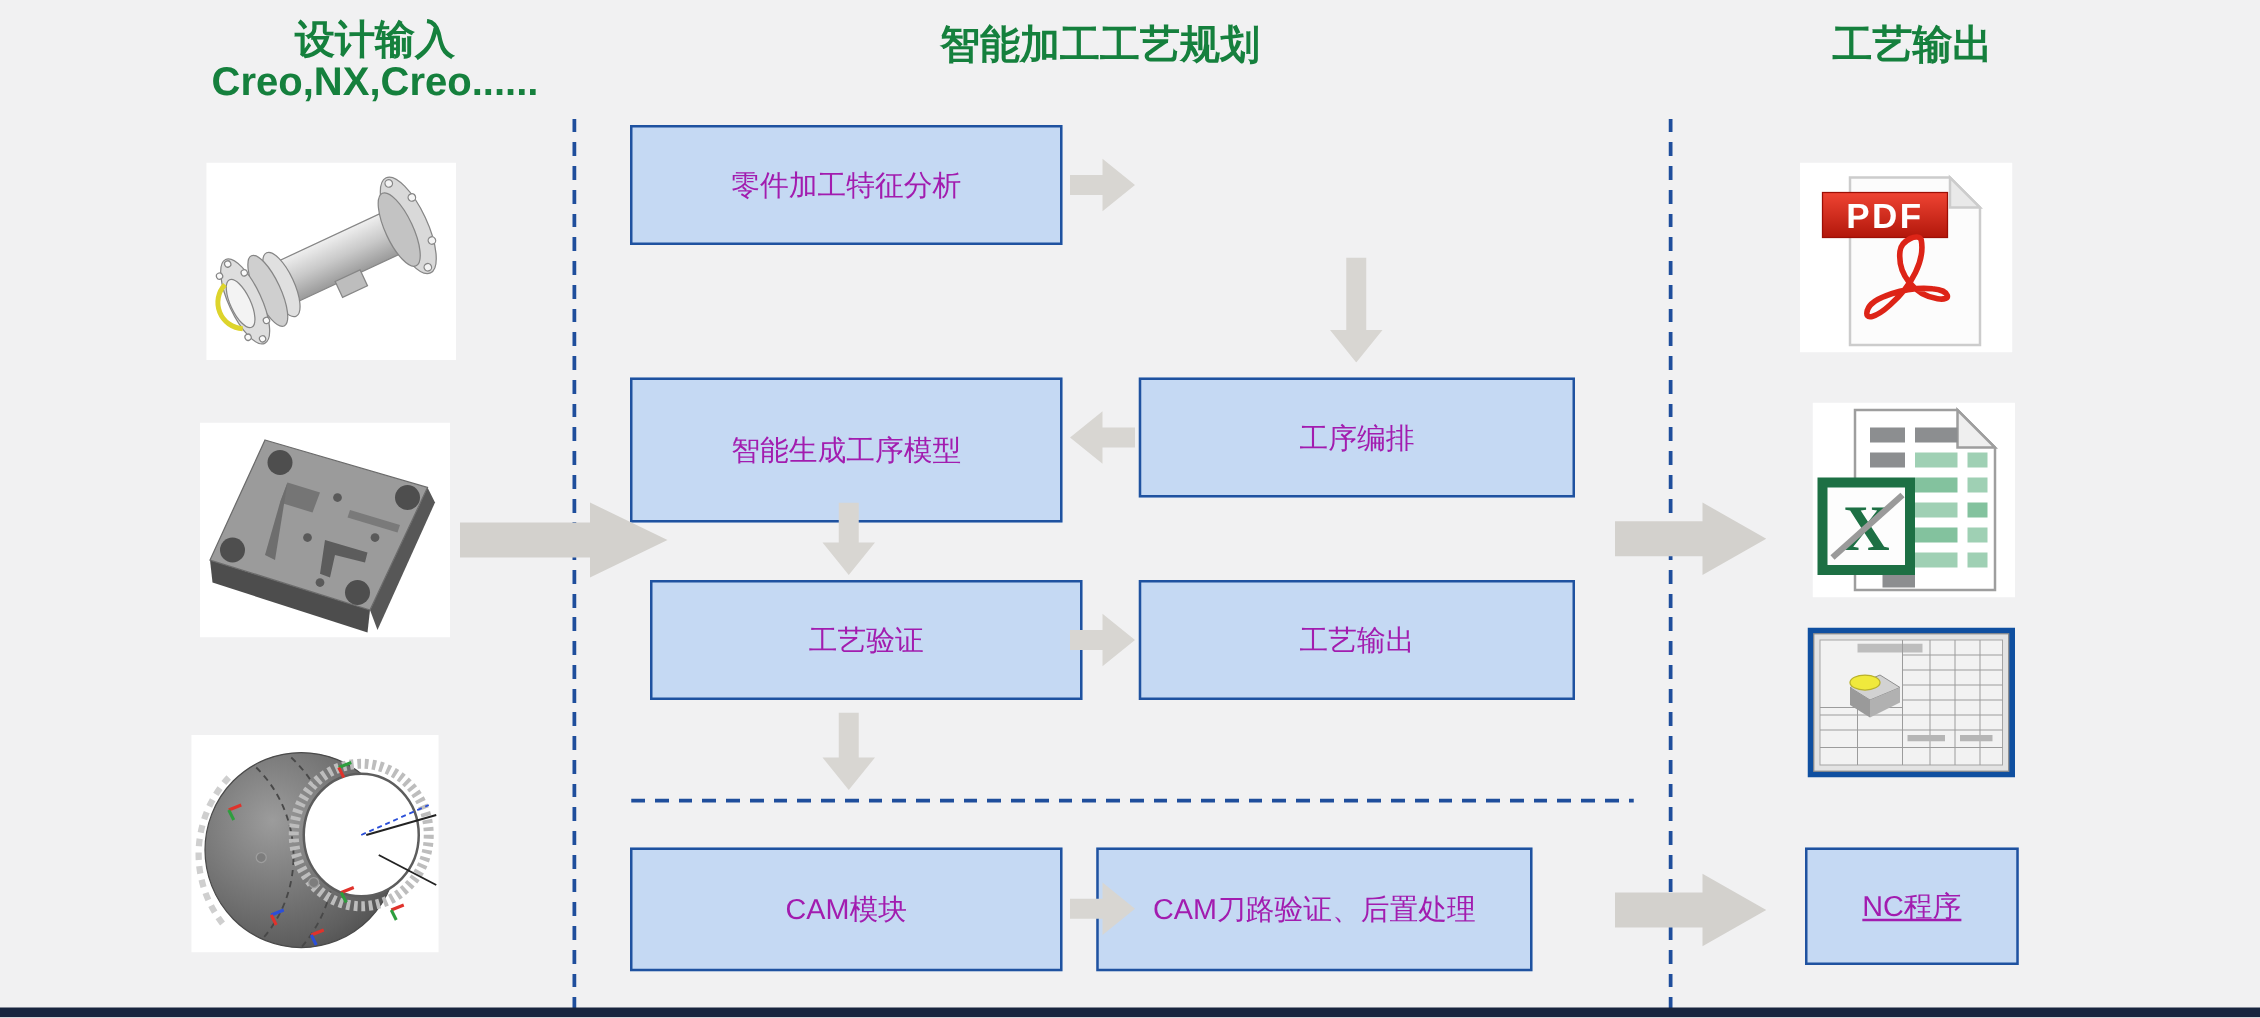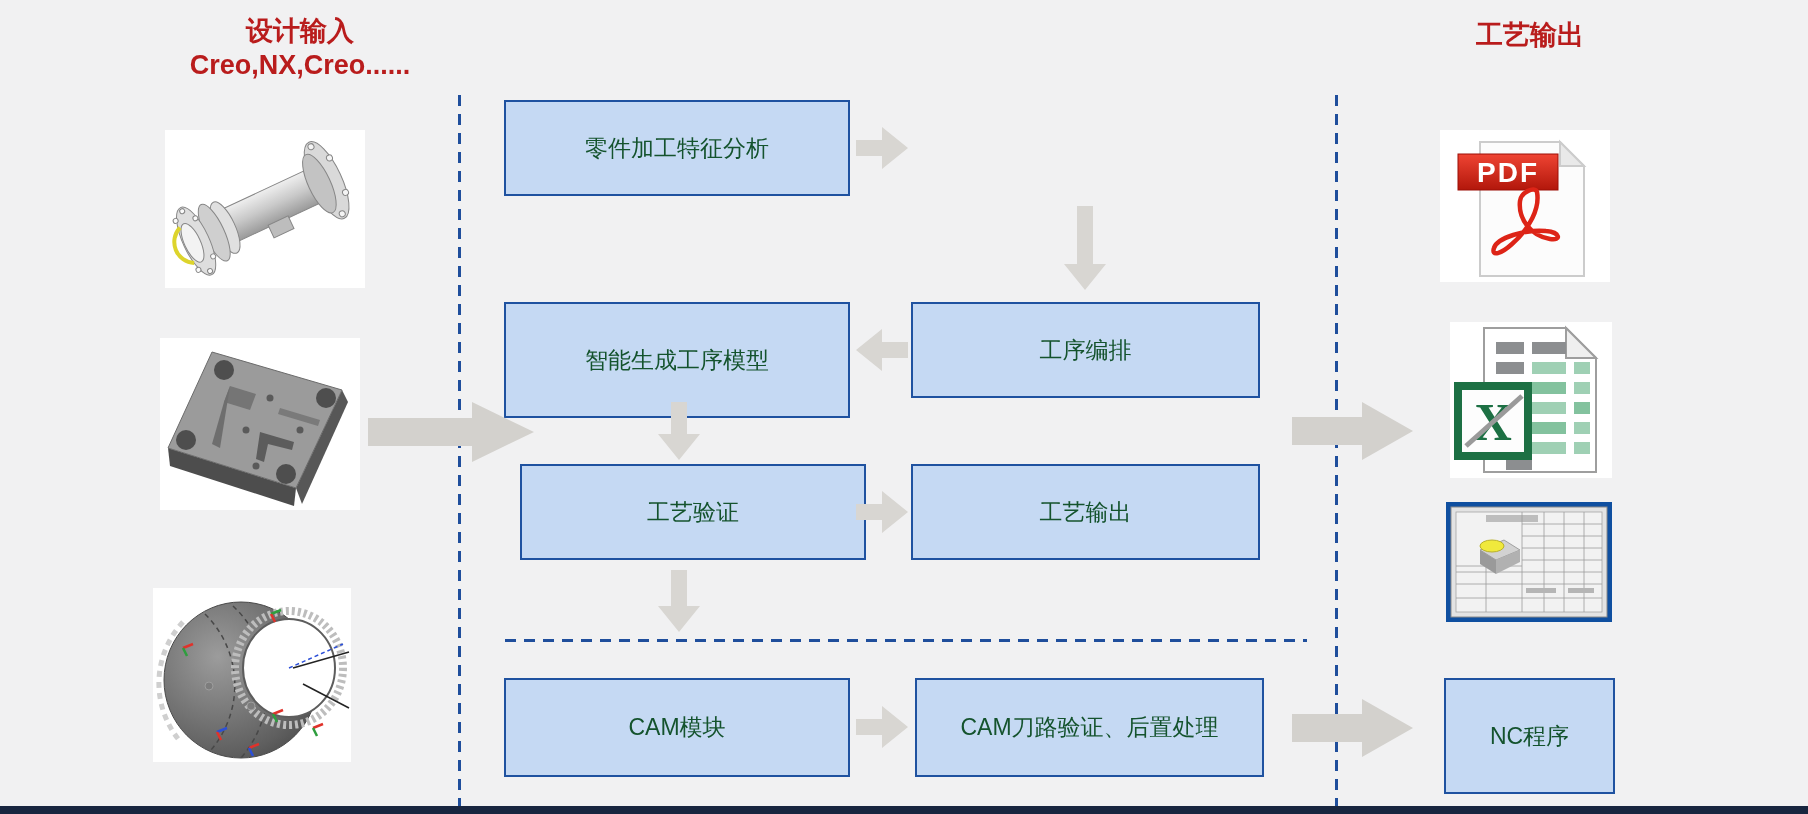--- a/index.html
+++ b/index.html
@@ -1,35 +1,36 @@
 <!DOCTYPE html>
 <html><head>
 <meta charset="utf-8">
 <style>
   html,body{margin:0;padding:0;}
   body{font-family:"Liberation Sans","DejaVu Sans",sans-serif;background:#e8e8e8;}
   .stage{position:relative;width:1808px;height:814px;background:#f1f1f2;overflow:hidden;}
   .abs{position:absolute;}
-  .hdr{color:#b91c1c;font-weight:bold;font-size:27px;text-align:center;line-height:34px;}
+  .hdr{color:#15803d;font-weight:bold;font-size:32px;text-align:center;line-height:34px;}
   .box{position:absolute;background:#c5d9f3;border:2px solid #1f52a0;display:flex;align-items:center;justify-content:center;
-       color:#14532d;font-size:23px;box-sizing:border-box;}
+       color:#a21caf;font-size:23px;box-sizing:border-box;}
   .dashv{position:absolute;width:3px;background:repeating-linear-gradient(to bottom,#1f4e9c 0 11px,transparent 11px 19px);}
   .dashh{position:absolute;height:3px;background:repeating-linear-gradient(to right,#1f4e9c 0 11px,transparent 11px 19px);}
   .bottombar{position:absolute;left:0;top:806px;width:1808px;height:8px;background:#18253f;}
   svg{display:block;}
 </style>
 </head>
 <body>
 
 <div class="stage">
 
   <div class="abs hdr" style="left:100px;top:14px;width:400px;">
     <div>设计输入</div>
     <div>Creo,NX,Creo......</div>
   </div>
+  <div class="abs hdr" style="left:640px;top:18px;width:480px;">智能加工工艺规划</div>
   <div class="abs hdr" style="left:1390px;top:18px;width:280px;">工艺输出</div>
 
   <div class="abs" style="left:165px;top:130px;">
     <svg width="200" height="158" viewBox="0 0 200 158">
       <defs>
         <linearGradient id="gmetal" x1="0" y1="0" x2="0" y2="1">
           <stop offset="0" stop-color="#efefef"></stop>
             <stop offset="0.5" stop-color="#c9c9c9"></stop>
             <stop offset="1" stop-color="#9a9a9a"></stop>
         </linearGradient>
@@ -133,24 +134,24 @@
   </div>
   <div class="box" style="left:520px;top:464px;width:346px;height:96px;">
     <span>工艺验证</span>
   </div>
   <div class="box" style="left:911px;top:464px;width:349px;height:96px;">
     <span>工艺输出</span>
   </div>
   <div class="box" style="left:504px;top:678px;width:346px;height:99px;">
     <span>CAM模块</span>
   </div>
-  <div class="box" style="left:915px;top:678px;width:349px;height:99px;">
+  <div class="box" style="left:877px;top:678px;width:349px;height:99px;">
     <span>CAM刀路验证、后置处理</span>
   </div>
-  <div class="box" style="left:1444px;top:678px;width:171px;height:116px;">
+  <div class="box" style="left:1444px;top:678px;width:171px;height:94px;text-decoration:underline;">
     <span>NC程序</span>
   </div>
 
   <div class="abs" style="left:856px;top:125px;">
     <svg width="52" height="46">
         <polygon points="0,15 26,15 26,2 52,23 26,44 26,31 0,31" fill="#d8d6d2"></polygon>
       </svg>
   </div>
   <div class="abs" style="left:1062px;top:206px;">
     <svg width="46" height="84">

